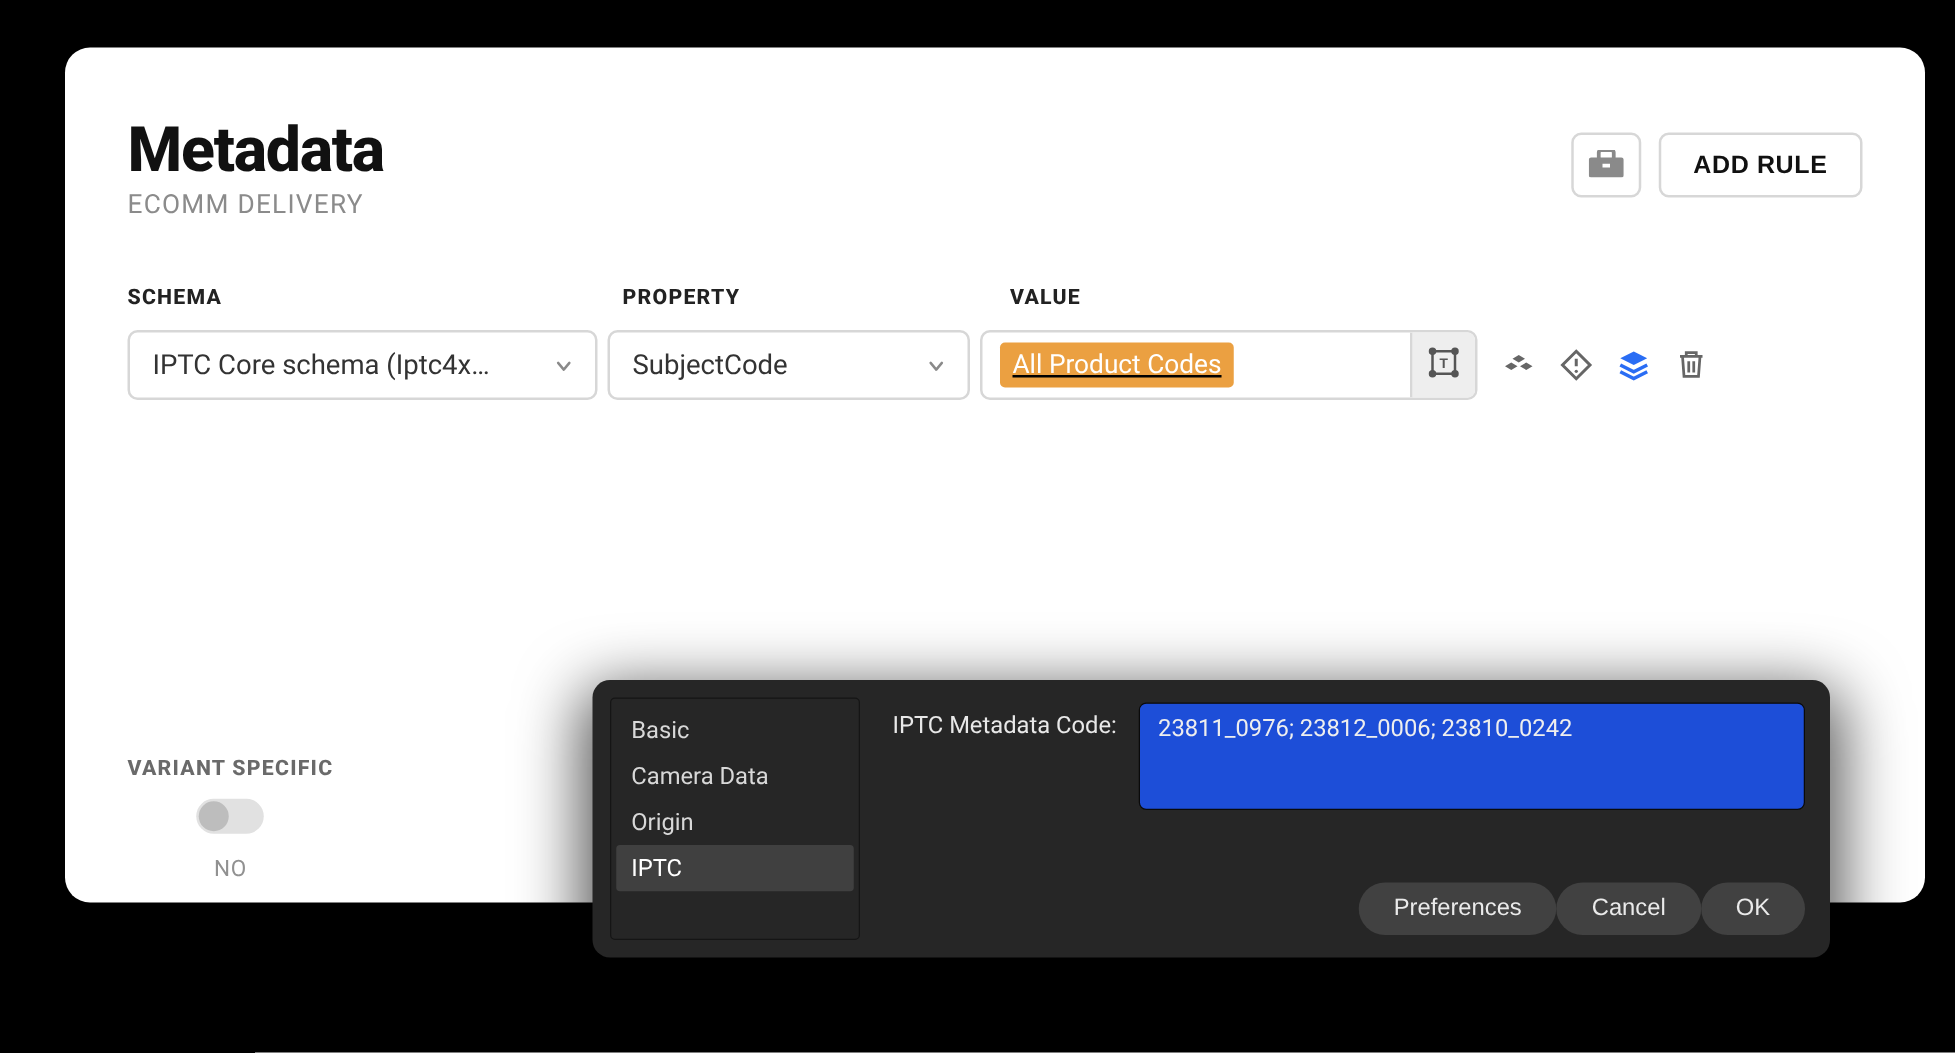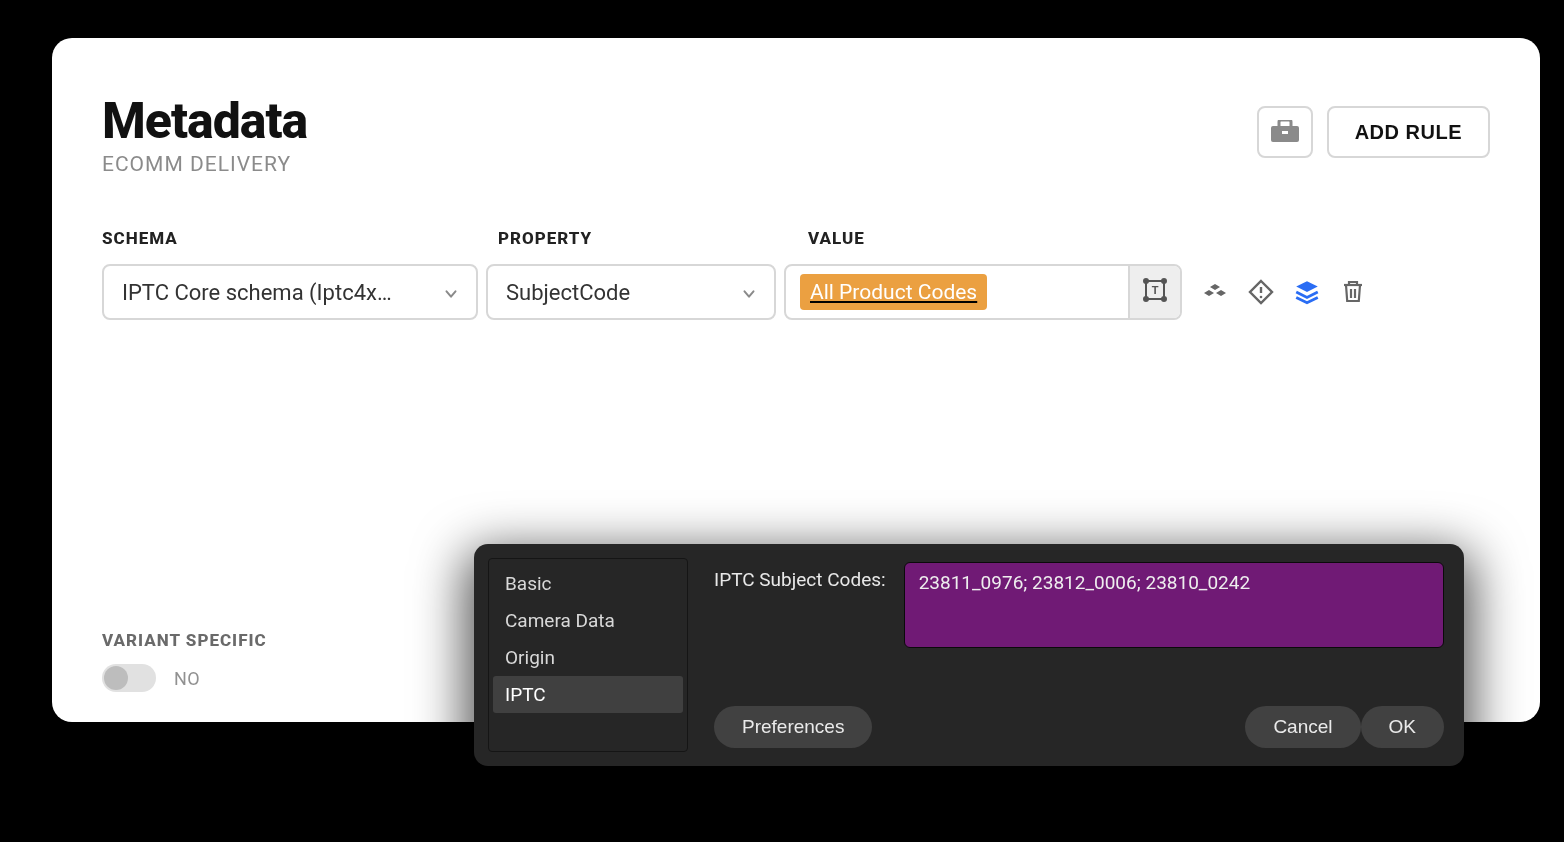--- a/index.html
+++ b/index.html
@@ -149,33 +149,34 @@
     align-items: center;
     gap: 16px;
     margin-left: 6px;
   }
   .row-icons .ri { width: 30px; height: 30px; display:flex; align-items:center; justify-content:center; cursor:pointer; color:#666; }
   .row-icons .ri.active { color:#2a6df4; }
   
   .footer {
     position: absolute;
     left: 50px;
-    bottom: 30px;
+    bottom: 16px;
   }
   .footer-label {
     font-size: 17px;
     font-weight: 800;
     letter-spacing: 1px;
     color: #6a6a6a;
   }
   .toggle-row {
     display: flex;
     align-items: center;
     gap: 18px;
     margin-top: 14px;
+    flex-direction: column;
   }
   .toggle {
     width: 54px;
     height: 28px;
     background: #e1e1e1;
     border-radius: 14px;
     position: relative;
     cursor: pointer;
   }
   .toggle .knob {
@@ -242,33 +243,33 @@
   }
   .popup-field-label {
     font-size: 19px;
     color: #e8e8e8;
     white-space: nowrap;
     padding-top: 6px;
   }
   .popup-textarea {
     flex: 1;
     height: 86px;
-    background: #701a75;
+    background: #1d4ed8;
     border: 1px solid #0a0a0a;
     border-radius: 6px;
     color: #eee;
     font-size: 19px;
     padding: 8px 14px;
     resize: none;
     font-family: inherit;
   }
   .popup-footer {
     display: flex;
     align-items: center;
-    justify-content: space-between;
+    justify-content: flex-end;
     padding-bottom: 4px;
   }
   .pill-btn {
     background: #414141;
     color: #eaeaea;
     border: none;
     border-radius: 24px;
     height: 42px;
     padding: 0 28px;
     font-size: 19px;
@@ -397,21 +398,21 @@
 
   <div class="popup-sidebar">
     <div class="ps-item">Basic</div>
     <div class="ps-item">Camera Data</div>
     <div class="ps-item">Origin</div>
     <div class="ps-item selected">IPTC</div>
   </div>
 
   <div class="popup-main">
     <div class="popup-field-row">
-      <div class="popup-field-label">IPTC Subject Codes:</div>
+      <div class="popup-field-label">IPTC Metadata Code:</div>
       <textarea class="popup-textarea" style="">23811_0976; 23812_0006; 23810_0242</textarea>
     </div>
 
     <div class="popup-footer">
       <button class="pill-btn">Preferences</button>
       <div class="right-btns">
         <button class="pill-btn">Cancel</button>
         <button class="pill-btn">OK</button>
       </div>
     </div>

